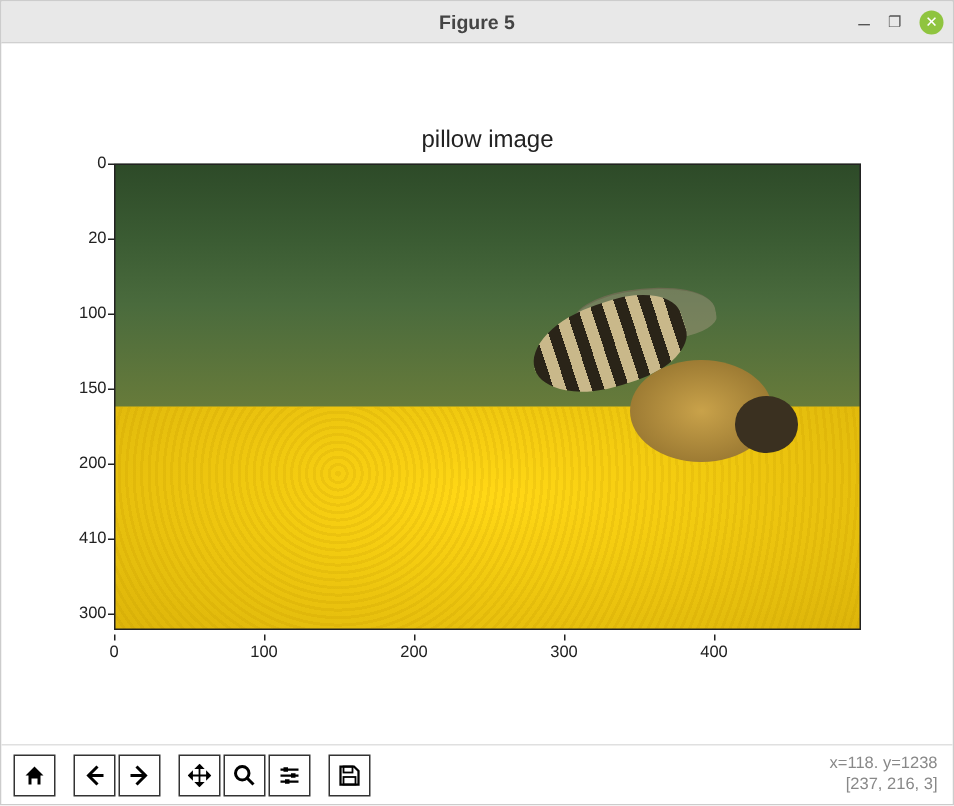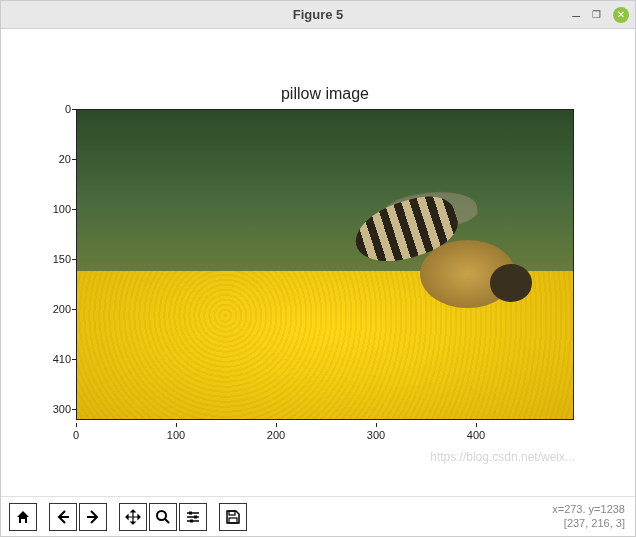--- a/index.html
+++ b/index.html
@@ -92,21 +92,20 @@
       <div class="x-tick" style="left:20.08%">100</div>
         <span class="x-tick-mark" style="left:20.08%"></span>
       <div class="x-tick" style="left:40.16%">200</div>
         <span class="x-tick-mark" style="left:40.16%"></span>
       <div class="x-tick" style="left:60.24%">300</div>
         <span class="x-tick-mark" style="left:60.24%"></span>
       <div class="x-tick" style="left:80.32%">400</div>
         <span class="x-tick-mark" style="left:80.32%"></span>
     </div>
 
-    <div class="watermark">https://blog.csdn.net/weix...</div>
   </div>
 
   <div class="toolbar">
     <div class="tool-btn">
       <svg width="16" height="16" viewBox="0 0 16 16">
           <path d="M8 2 L14 8 L12 8 L12 14 L10 14 L10 10 L6 10 L6 14 L4 14 L4 8 L2 8 Z" fill="#000"></path>
         </svg>
     </div>
     <div class="tool-sep"></div>
     <div class="tool-btn">
@@ -141,17 +140,17 @@
     </div>
     <div class="tool-sep"></div>
     <div class="tool-btn">
       <svg width="16" height="16" viewBox="0 0 16 16">
           <path d="M2 2 L11 2 L14 5 L14 14 L2 14 Z" stroke="#000" stroke-width="1.5" fill="none"></path>
           <rect x="4" y="2" width="6" height="4" stroke="#000" stroke-width="1.2" fill="none"></rect>
           <rect x="4" y="9" width="8" height="5" stroke="#000" stroke-width="1.2" fill="none"></rect>
         </svg>
     </div>
     <div class="coords">
-      <div>x=273. y=1238</div>
+      <div>x=118. y=1238</div>
       <div>[237, 216, 3]</div>
     </div>
   </div>
 </div>
 
 </body></html>

